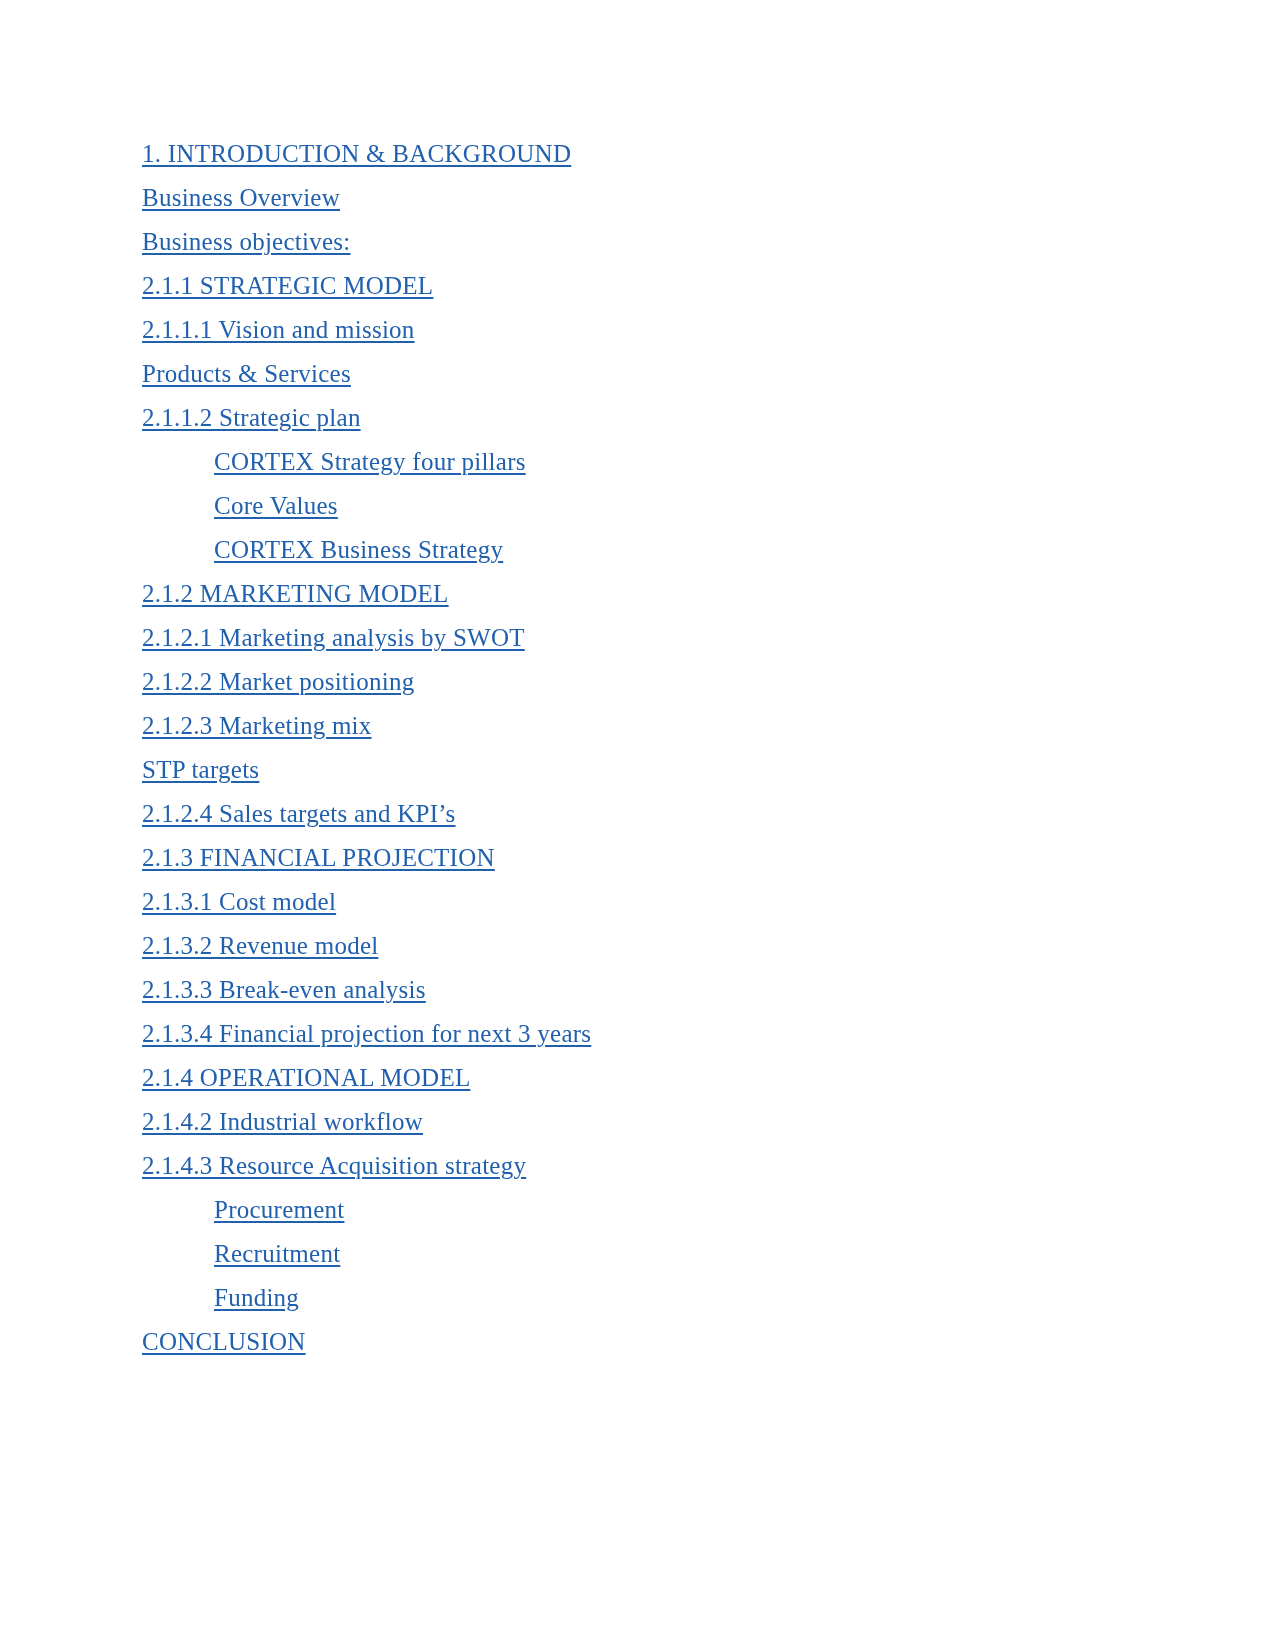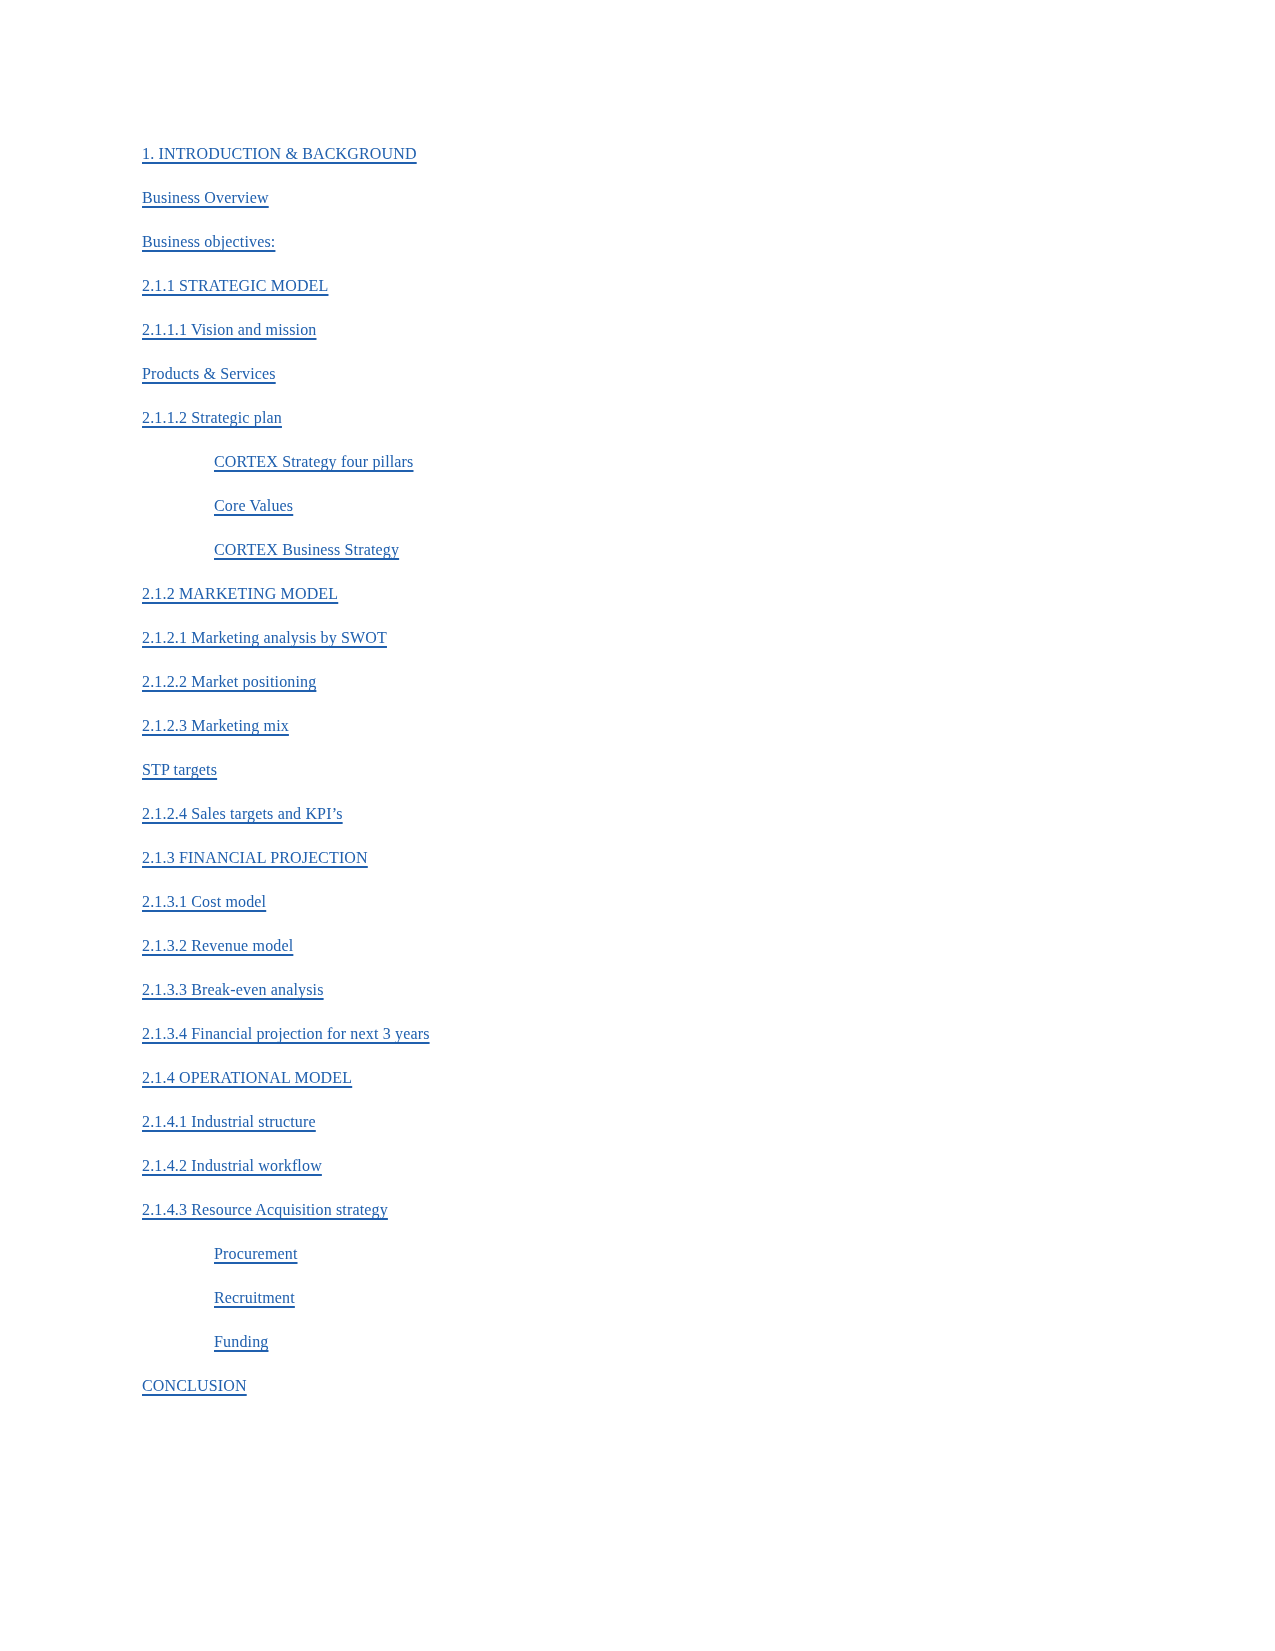--- a/index.html
+++ b/index.html
@@ -22,21 +22,21 @@
     padding-top: 140px;
     padding-left: 142px;
     padding-right: 120px;
   }
   .toc {
     display: block;
   }
   .toc-entry {
     display: block;
     color: #2060AE;
-    font-size: 16px;
+    font-size: 25px;
     line-height: 28px;
     margin-bottom: 16px;
     letter-spacing: 0.01em;
     white-space: nowrap;
   }
   .toc-entry .link {
     display: inline;
     color: #2060AE;
     text-decoration: underline;
     text-decoration-thickness: 1.5px;
@@ -67,21 +67,20 @@
       <div class="toc-entry lvl-2"><a class="link">2.1.2.2 Market positioning</a></div>
       <div class="toc-entry lvl-2"><a class="link">2.1.2.3 Marketing mix</a></div>
       <div class="toc-entry lvl-2"><a class="link">STP targets</a></div>
       <div class="toc-entry lvl-2"><a class="link">2.1.2.4 Sales targets and KPI’s</a></div>
       <div class="toc-entry lvl-1"><a class="link">2.1.3 FINANCIAL PROJECTION</a></div>
       <div class="toc-entry lvl-2"><a class="link">2.1.3.1 Cost model</a></div>
       <div class="toc-entry lvl-2"><a class="link">2.1.3.2 Revenue model</a></div>
       <div class="toc-entry lvl-2"><a class="link">2.1.3.3 Break-even analysis</a></div>
       <div class="toc-entry lvl-2"><a class="link">2.1.3.4 Financial projection for next 3 years</a></div>
       <div class="toc-entry lvl-1"><a class="link">2.1.4 OPERATIONAL MODEL</a></div>
-      <div class="toc-entry lvl-2"><a class="link">2.1.4.1 Industrial structure</a></div>
       <div class="toc-entry lvl-2"><a class="link">2.1.4.2 Industrial workflow</a></div>
       <div class="toc-entry lvl-2"><a class="link">2.1.4.3 Resource Acquisition strategy</a></div>
       <div class="toc-entry lvl-3"><a class="link">Procurement</a></div>
       <div class="toc-entry lvl-3"><a class="link">Recruitment</a></div>
       <div class="toc-entry lvl-3"><a class="link">Funding</a></div>
       <div class="toc-entry lvl-1"><a class="link">CONCLUSION</a></div>
     </nav>
 </div>
 
 </body></html>

